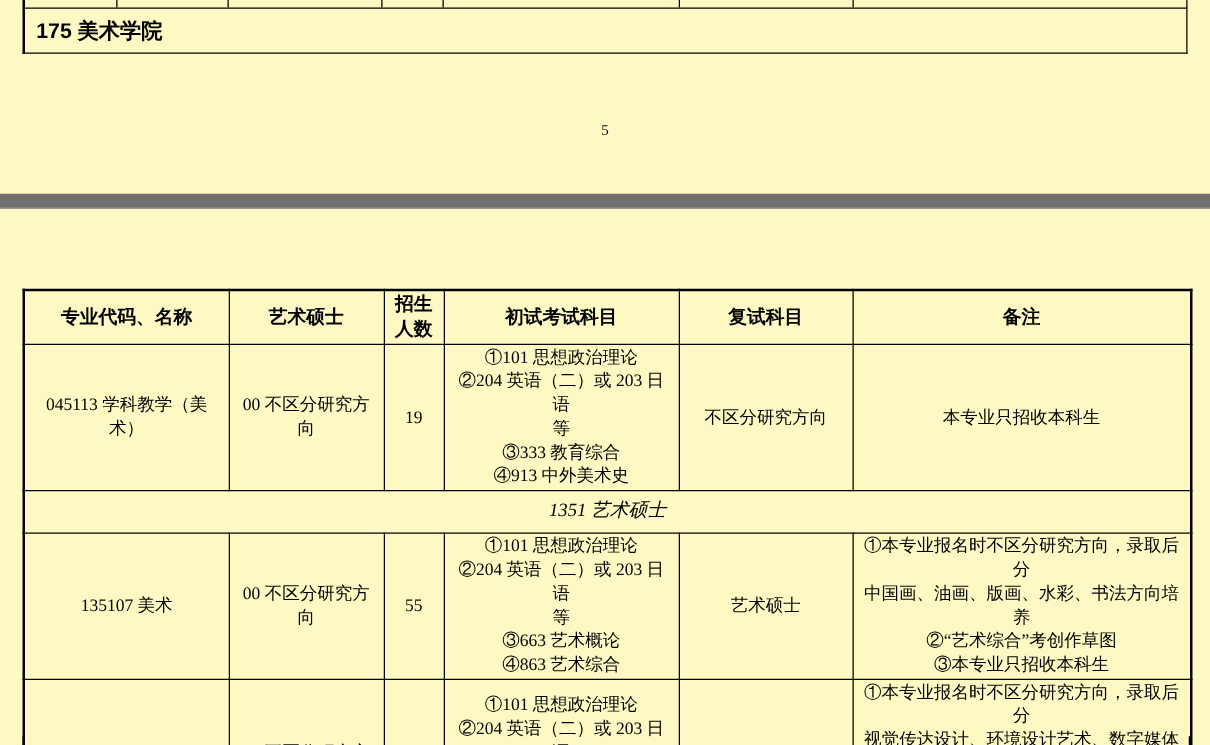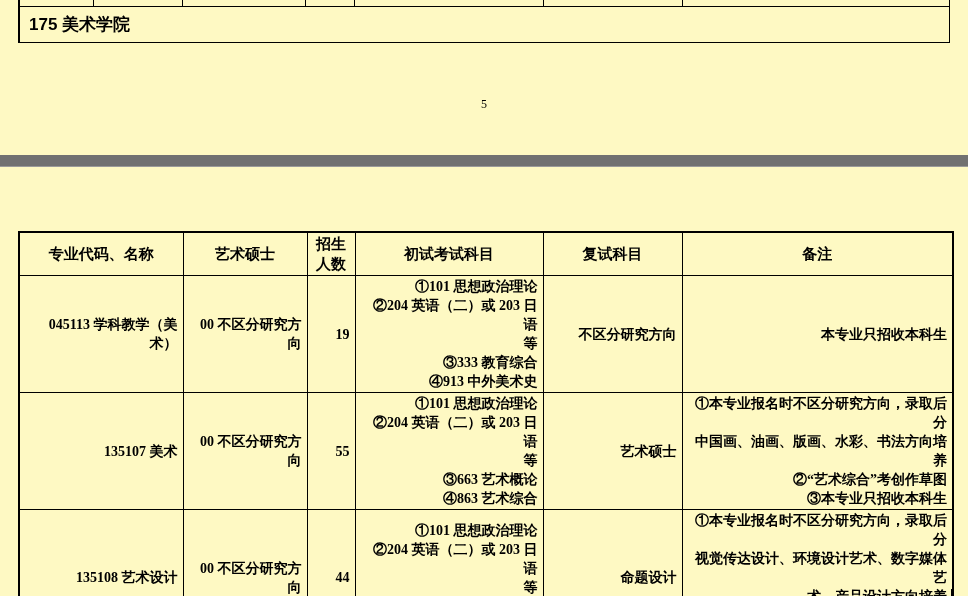--- a/index.html
+++ b/index.html
@@ -40,21 +40,21 @@
   }
   
   .main-table-wrap { position:absolute; left:18px; top:231px; }
   table.main {
     border-collapse:collapse; table-layout:fixed; width:934px;
     font-size:14px;
   }
   table.main td, table.main th {
     border:1px solid #000; vertical-align:middle;
     padding:1px 5px; white-space:pre-line; line-height:19px;
-    font-weight:bold; text-align:right; overflow:hidden;
+    font-weight:normal; text-align:center; overflow:hidden;
   }
   table.main { border:2px solid #000; }
   table.main th {
     font-family:"Liberation Sans", sans-serif;
     font-weight:bold; font-size:15px; text-align:center; line-height:20px;
   }
   td.c { text-align:center; }
   td.section-cell {
     font-weight:bold; font-style:italic; font-size:15px;
     padding-left:9px; white-space:normal;
@@ -112,20 +112,23 @@
         <td>00 不区分研究方向</td>
         <td class="c">19</td>
         <td>①101 思想政治理论
 ②204 英语（二）或 203 日语
 等
 ③333 教育综合
 ④913 中外美术史</td>
         <td class="c">不区分研究方向</td>
         <td>本专业只招收本科生</td>
       </tr>
+      <tr style="height:34px">
+        <td class="section-cell" colspan="6">1351 艺术硕士</td>
+      </tr>
       <tr style="height:97px">
         <td>135107 美术</td>
         <td>00 不区分研究方向</td>
         <td class="c">55</td>
         <td>①101 思想政治理论
 ②204 英语（二）或 203 日语
 等
 ③663 艺术概论
 ④863 艺术综合</td>
         <td class="c">艺术硕士</td>

